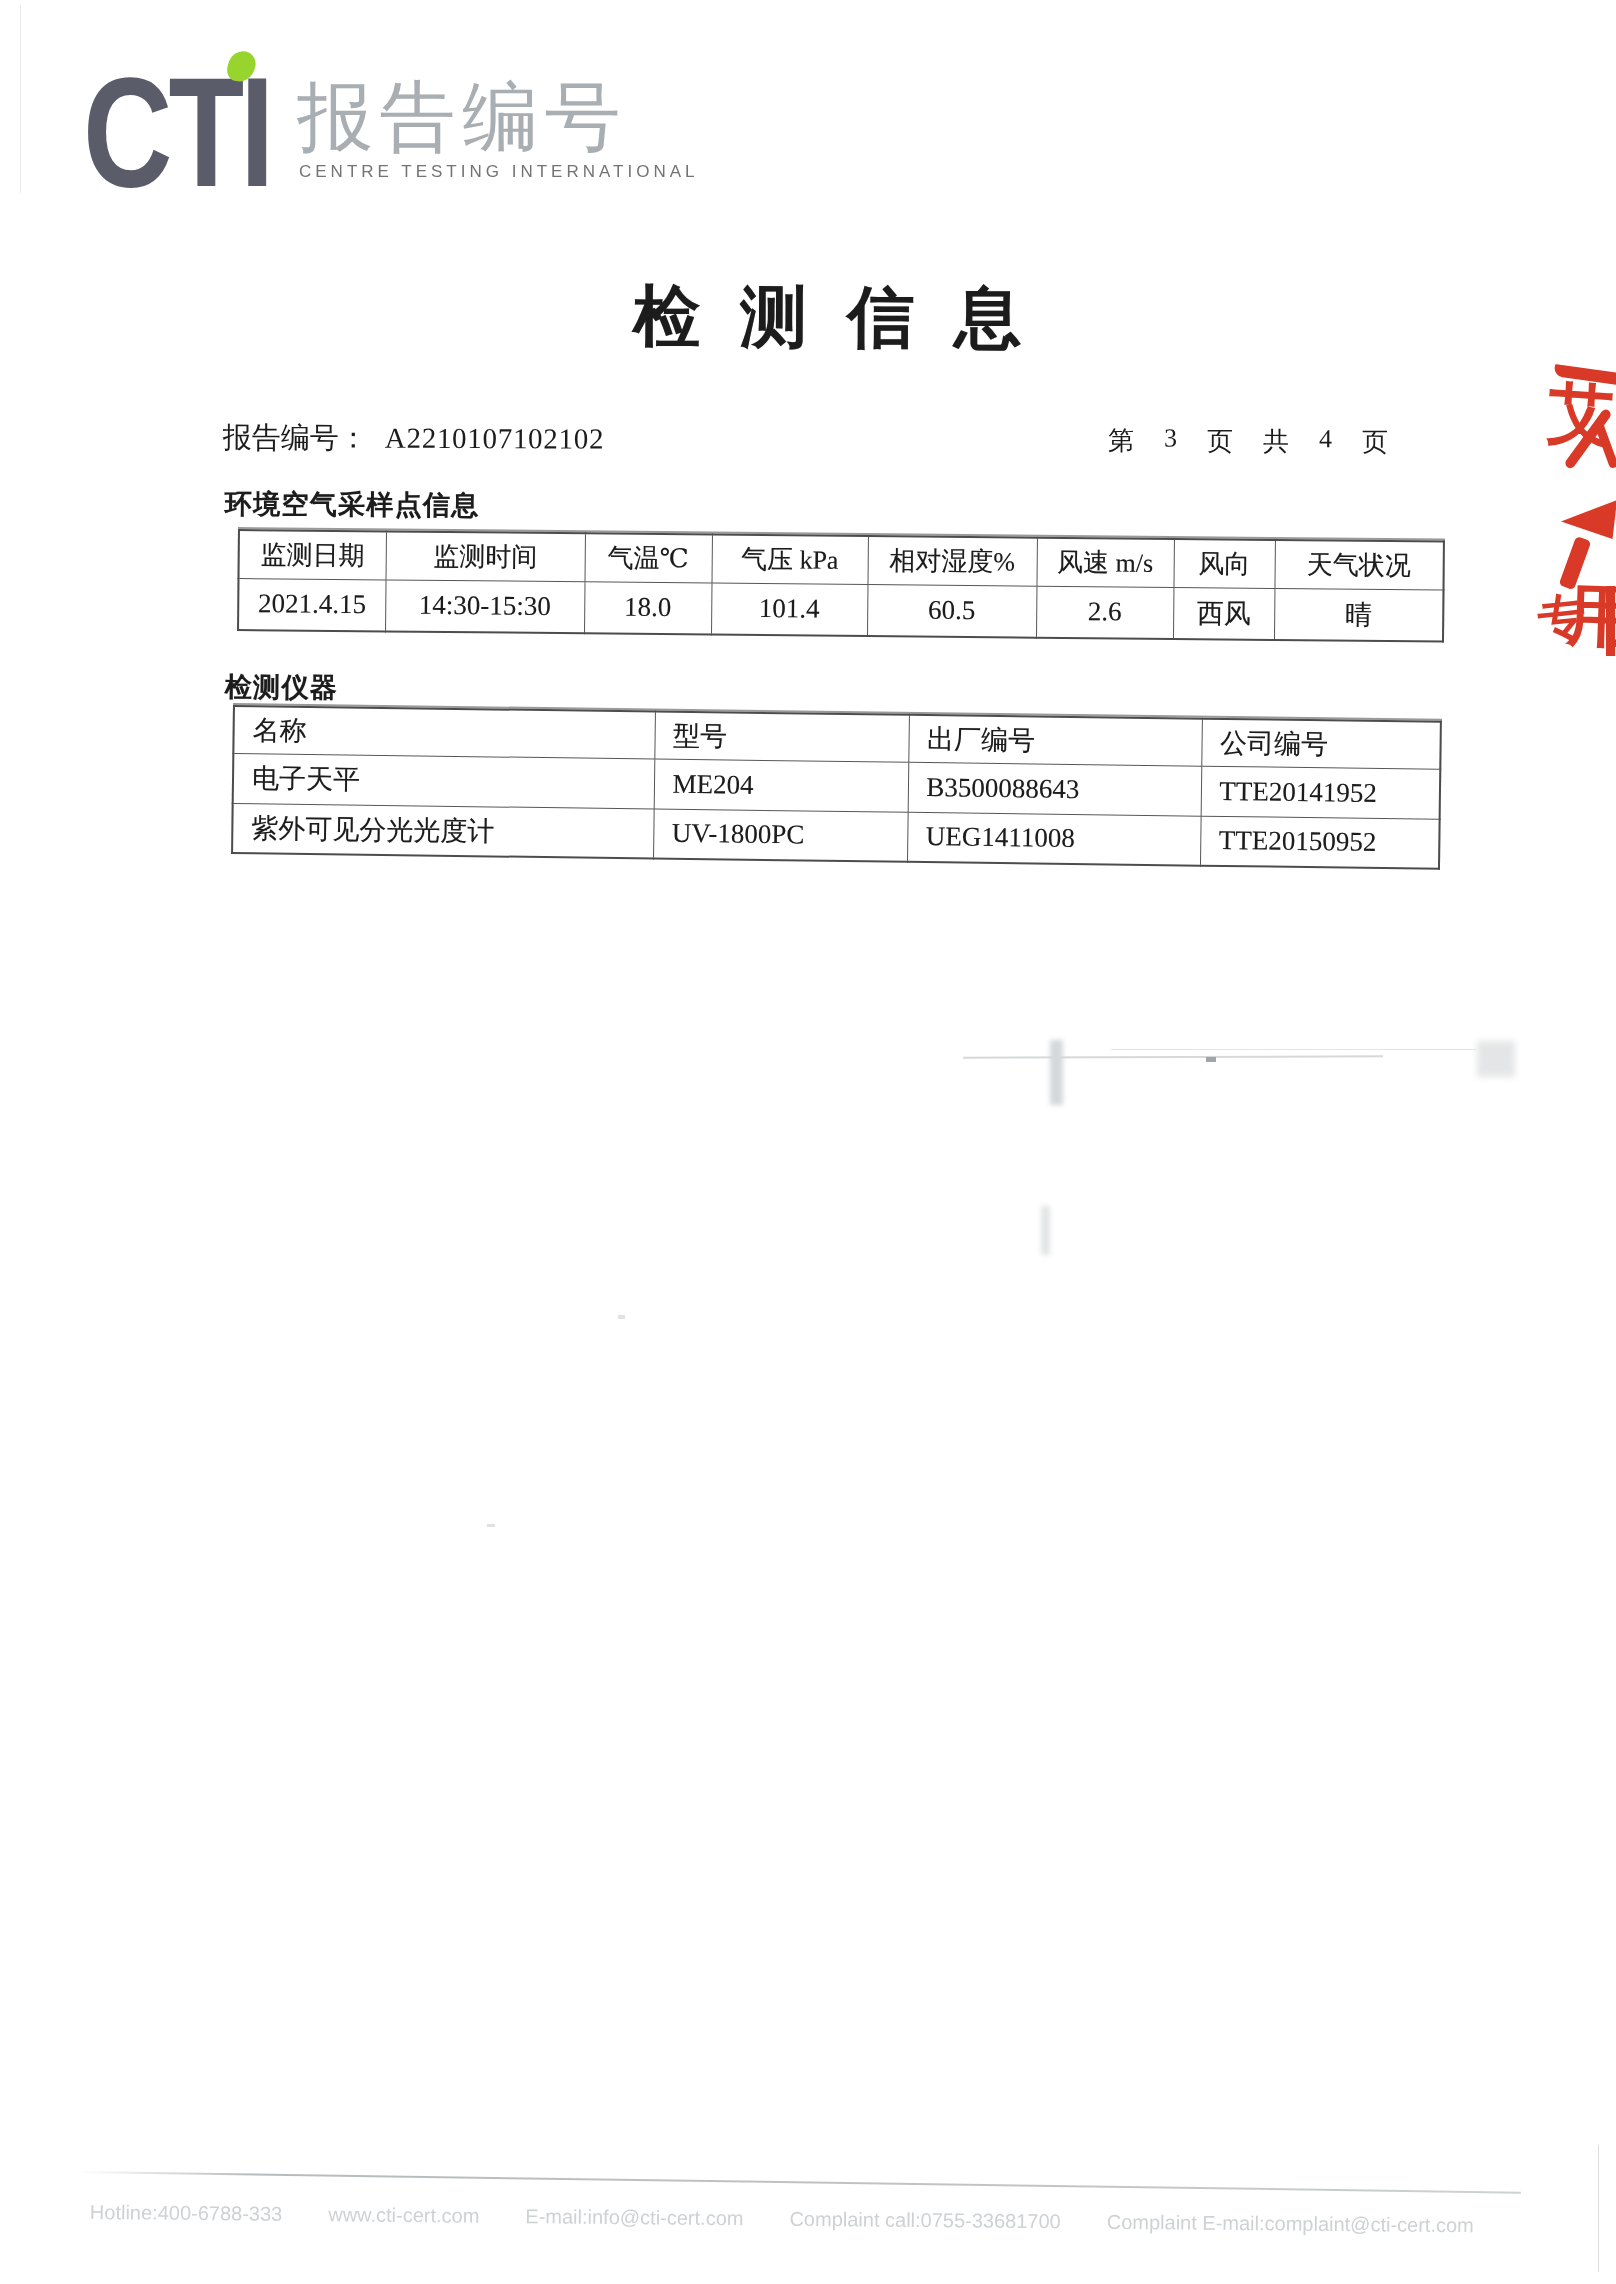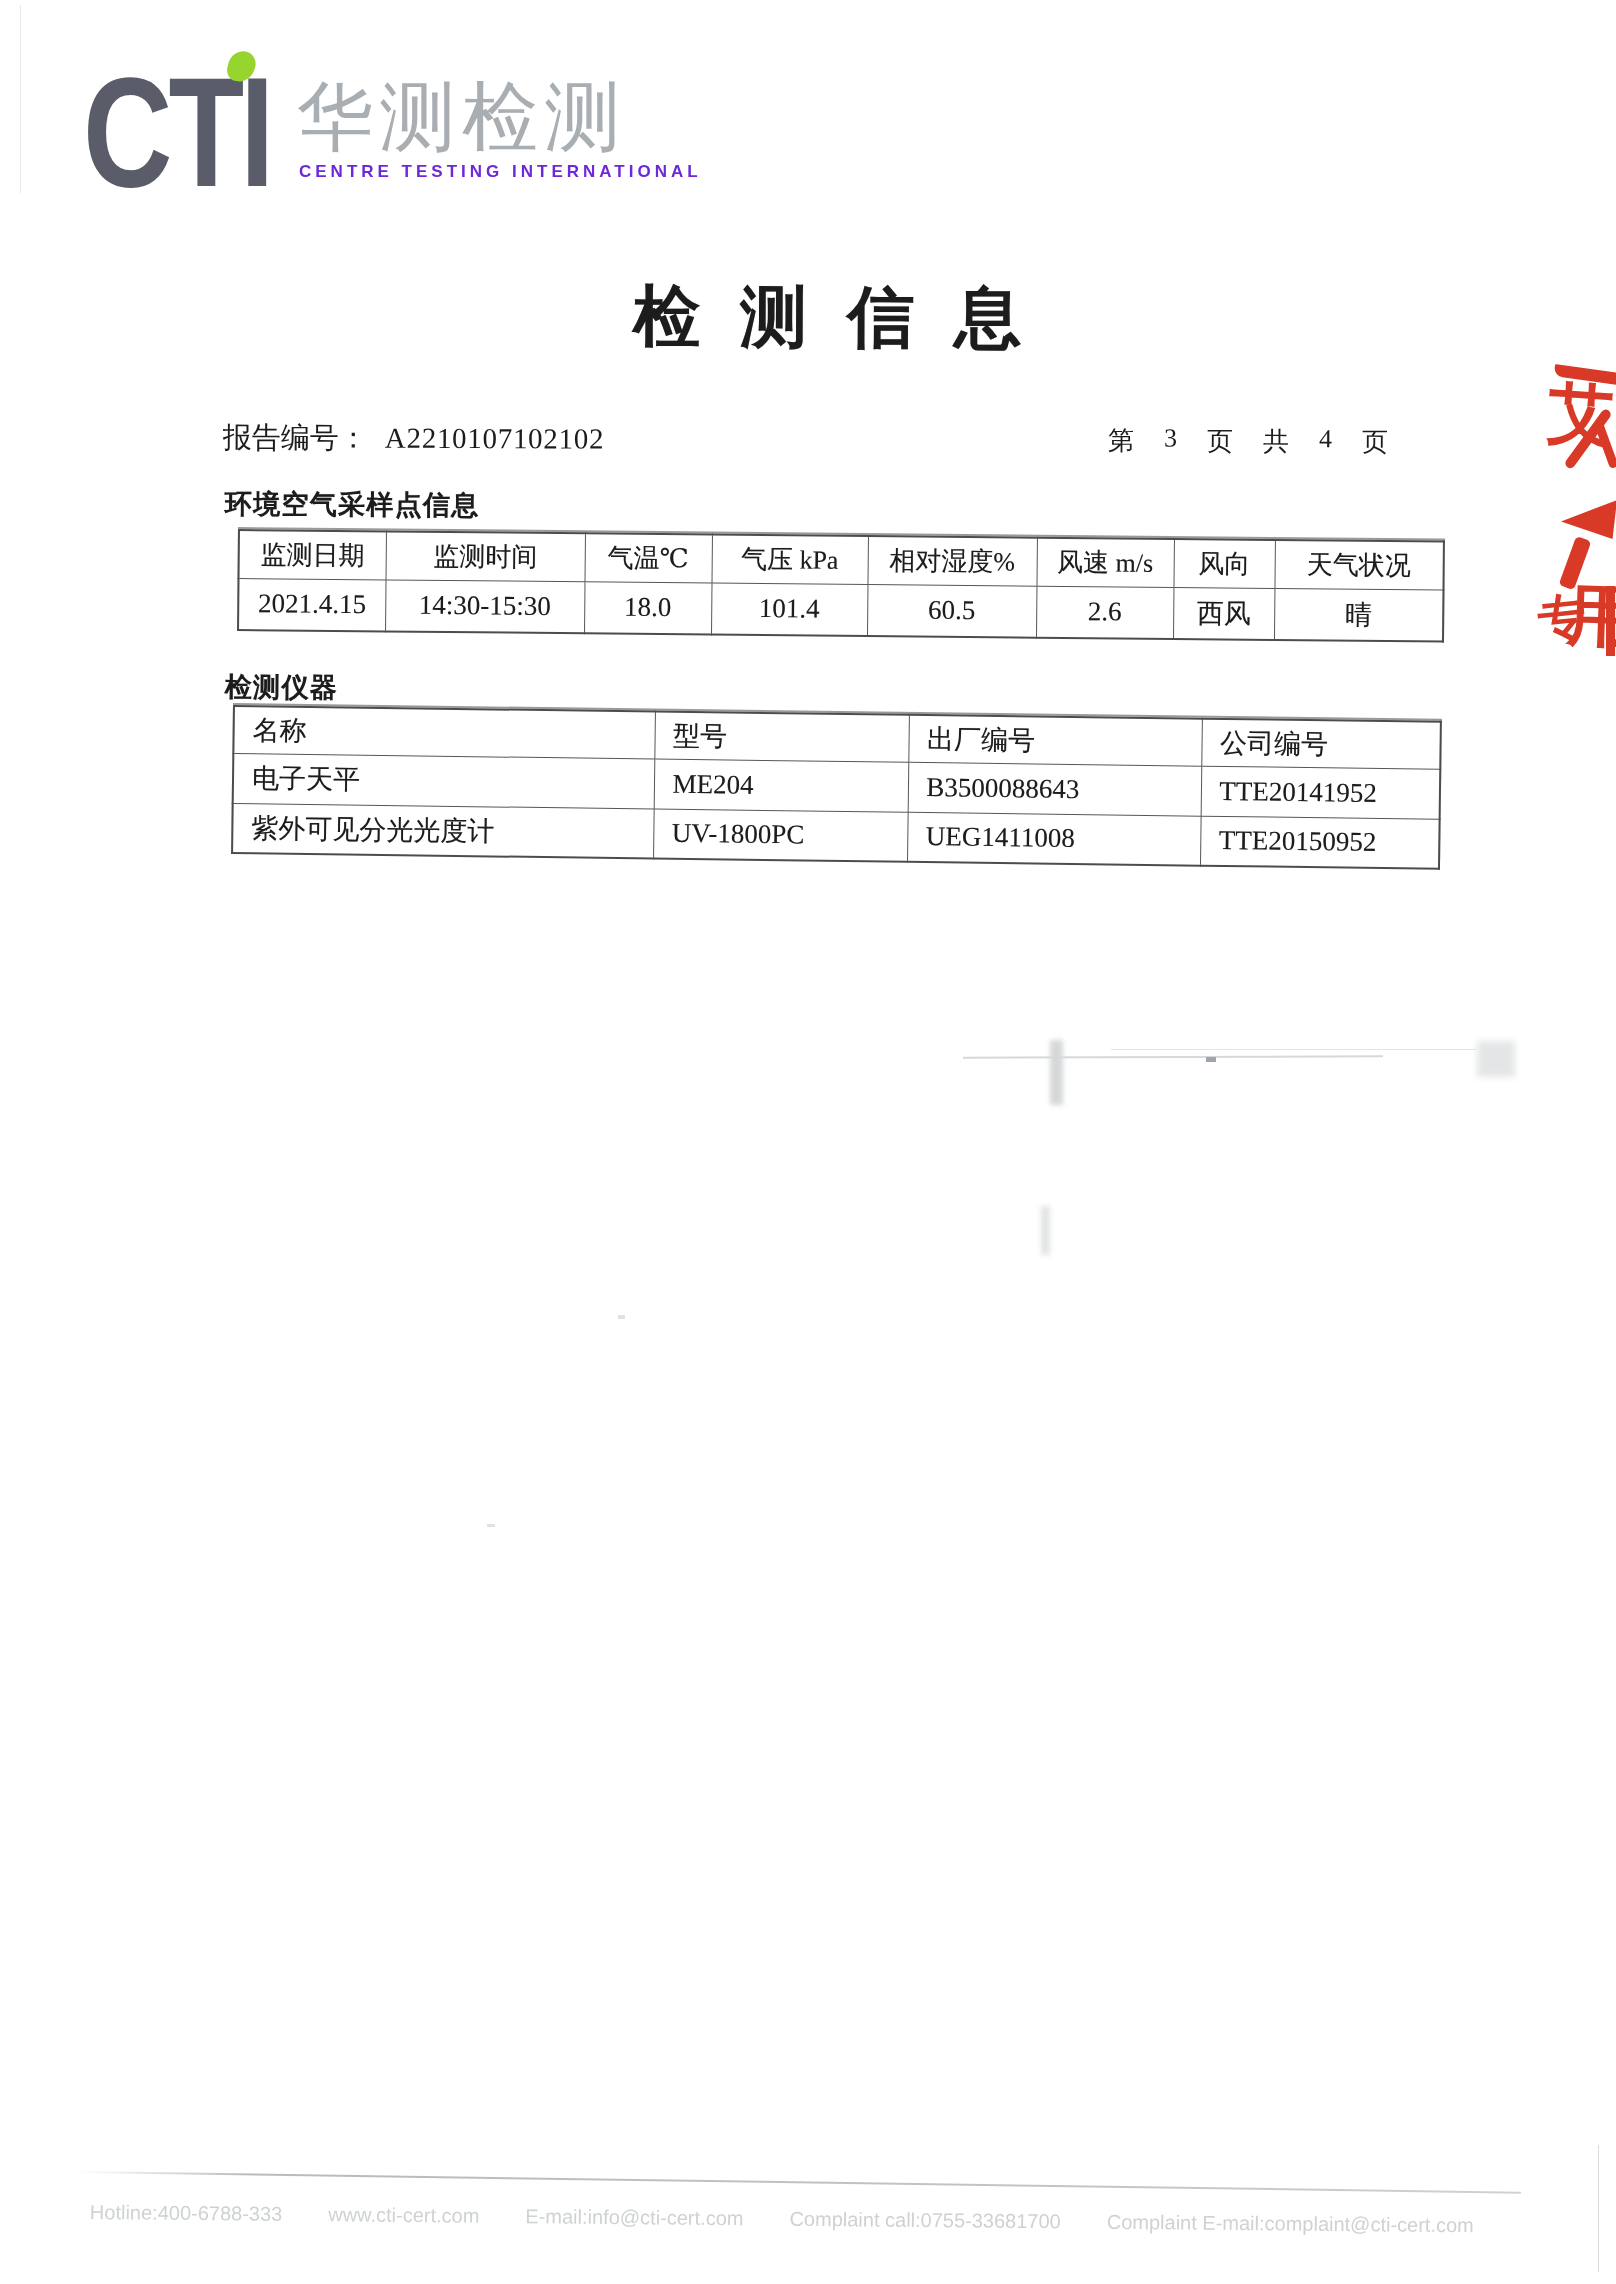--- a/index.html
+++ b/index.html
@@ -17,21 +17,21 @@
 
   
   .logo-cti { left:83px; top:55px; font-family:"Liberation Sans","DejaVu Sans",sans-serif;
               font-weight:bold; font-size:155px; line-height:1; color:#5a5c69;
               letter-spacing:-5.2px; transform:scaleX(0.80); transform-origin:left top; }
   .logo-dot { left:228px; top:51px; width:27px; height:31px; background:#98d42e;
               border-radius:55% 45% 60% 40%; transform:rotate(14deg); }
   .logo-cn  { left:297px; top:73px; font-family:"Liberation Sans","DejaVu Sans",sans-serif;
               font-size:76px; line-height:1.15; font-weight:500; color:#a9aeb3; letter-spacing:6.5px; }
   .logo-en  { left:299px; top:162px; font-family:"Liberation Sans","DejaVu Sans",sans-serif;
-              font-size:17px; font-weight:bold; color:#6d28d9; letter-spacing:4px; }
+              font-size:17px; font-weight:normal; color:#737373; letter-spacing:4px; }
 
   
   .doc-title { left:633px; top:272px; font-size:67px; font-weight:bold; letter-spacing:11.7px;
                text-shadow:0 0 0.7px rgba(0,0,0,.45); transform:rotate(0.2deg); }
   .report-row { left:223px; top:418px; display:flex; align-items:baseline; gap:17px;
                 transform:rotate(0.25deg); transform-origin:left top; }
   .report-label { font-size:29px; }
   .report-number { font-size:29px; letter-spacing:0.7px; }
   .page-indicator { left:1108px; top:424px; display:flex; gap:30px; font-size:26px;
                     transform:rotate(0.3deg); }
@@ -87,21 +87,21 @@
             color:#ced2d4; transform:rotate(0.55deg); transform-origin:left top; }
 </style>
 </head>
 <body>
 
 <div class="abs edge-left"></div>
 <div class="abs edge-right-bottom"></div>
 
 <div class="abs logo-cti">CTI</div>
 <div class="abs logo-dot"></div>
-<div class="abs logo-cn">华测检测</div>
+<div class="abs logo-cn">报告编号</div>
 <div class="abs logo-en">CENTRE TESTING INTERNATIONAL</div>
 
 <div class="abs doc-title">检 测 信 息</div>
 
 <div class="abs report-row">
   <span class="report-label">报告编号：</span>
   <span class="report-number">A2210107102102</span>
 </div>
 
 <div class="abs page-indicator">

